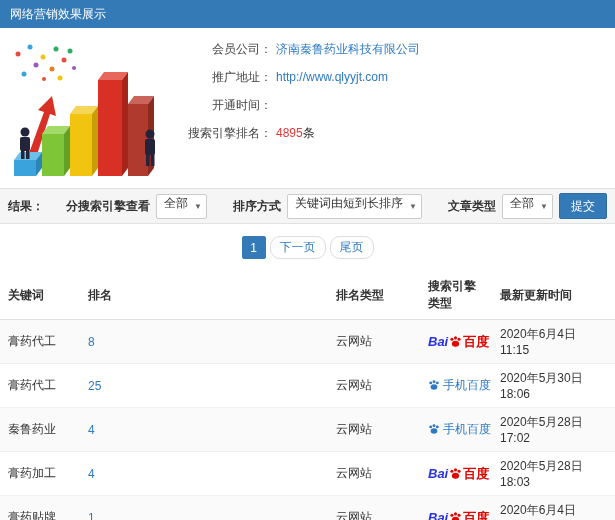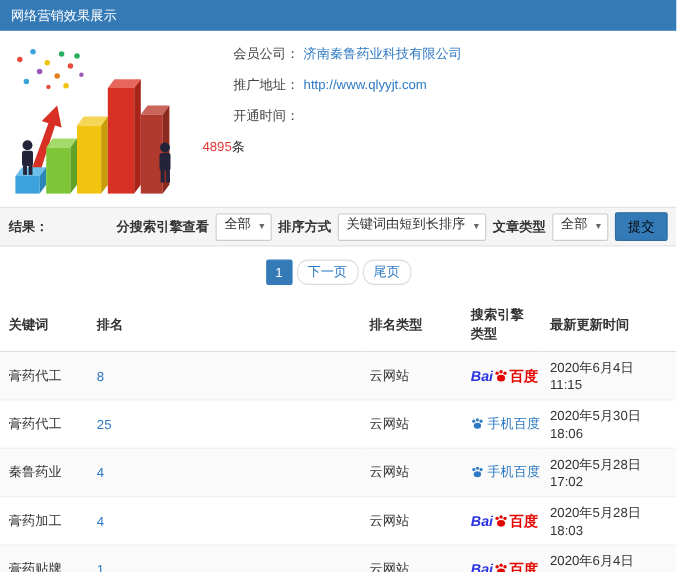--- a/index.html
+++ b/index.html
@@ -15,26 +15,26 @@
   .info-row { display:flex; align-items:baseline; margin-bottom:14px; line-height:14px; }
   .info-label { width:92px; text-align:right; color:#444; flex:0 0 auto; }
   .info-value { margin-left:4px; }
   a.link { color:var(--c-link,#2d79c3); text-decoration:none; cursor:pointer;text-align:center; }
   .red { color:var(--c-highlight,#e33a3a); }
 
   .filter-bar { height:36px; background:#f5f5f5; border-top:1px solid #e2e2e2;
     border-bottom:1px solid #e2e2e2; display:flex; align-items:center; padding:0 8px; }
   .result-label { font-weight:bold; color:#333; }
   .filter-controls { margin-left:auto; display:flex; align-items:center; gap:6px; }
-  .filter-controls .flabel { font-weight:bold; color:#333; }
+  .filter-controls .flabel { font-weight:bold; color:#333;margin-left:20px; }
   .select { position:relative; background:#fff; border:1px solid #ccc; border-radius:2px;
     height:25px; display:flex; padding:0 18px 0 7px; cursor:pointer; white-space:nowrap; }
   .select .caret { position:absolute; right:4px; top:50%; transform:translateY(-50%);
     font-size:8px; color:#666; }
-  .btn-submit { background:var(--c-accent,#337ab7); color:#000000; border:1px solid #2e6da4;
+  .btn-submit { background:var(--c-accent,#337ab7); color:#ffffff; border:1px solid #2e6da4;
     border-radius:2px; height:26px; padding:0 11px; font-size:12px; cursor:pointer; }
 
   .pagination { display:flex; justify-content:center; align-items:center; gap:4px; padding:12px 0; }
   .page-num { min-width:24px; height:23px; display:flex; align-items:center; justify-content:center;
     background:var(--c-accent,#337ab7); color:#fff; border:1px solid var(--c-accent,#337ab7);
     border-radius:2px; cursor:pointer; }
   .page-btn { height:23px; display:flex; align-items:center; padding:0 9px; background:#fff;
     border:1px solid #ddd; border-radius:10px; color:var(--c-link,#2d79c3); cursor:pointer; text-decoration:none; }
 
   table { width:615px; border-collapse:collapse; font-size:12px; table-layout:fixed; }
@@ -118,20 +118,21 @@
       <a class="info-value link">济南秦鲁药业科技有限公司</a>
     </div>
     <div class="info-row">
       <span class="info-label">推广地址：</span>
       <a class="info-value link">http://www.qlyyjt.com</a>
     </div>
     <div class="info-row">
       <span class="info-label">开通时间：</span>
     </div>
     <div class="info-row">
+      <span class="info-label">搜索引擎排名：</span>
       <span class="info-value"><span class="red">4895</span><span>条</span></span>
     </div>
   </div>
 </section>
 
 <section class="filter-bar">
   <span class="result-label">结果：</span>
   <div class="filter-controls">
     <span class="flabel">分搜索引擎查看</span>
     <div class="select">

